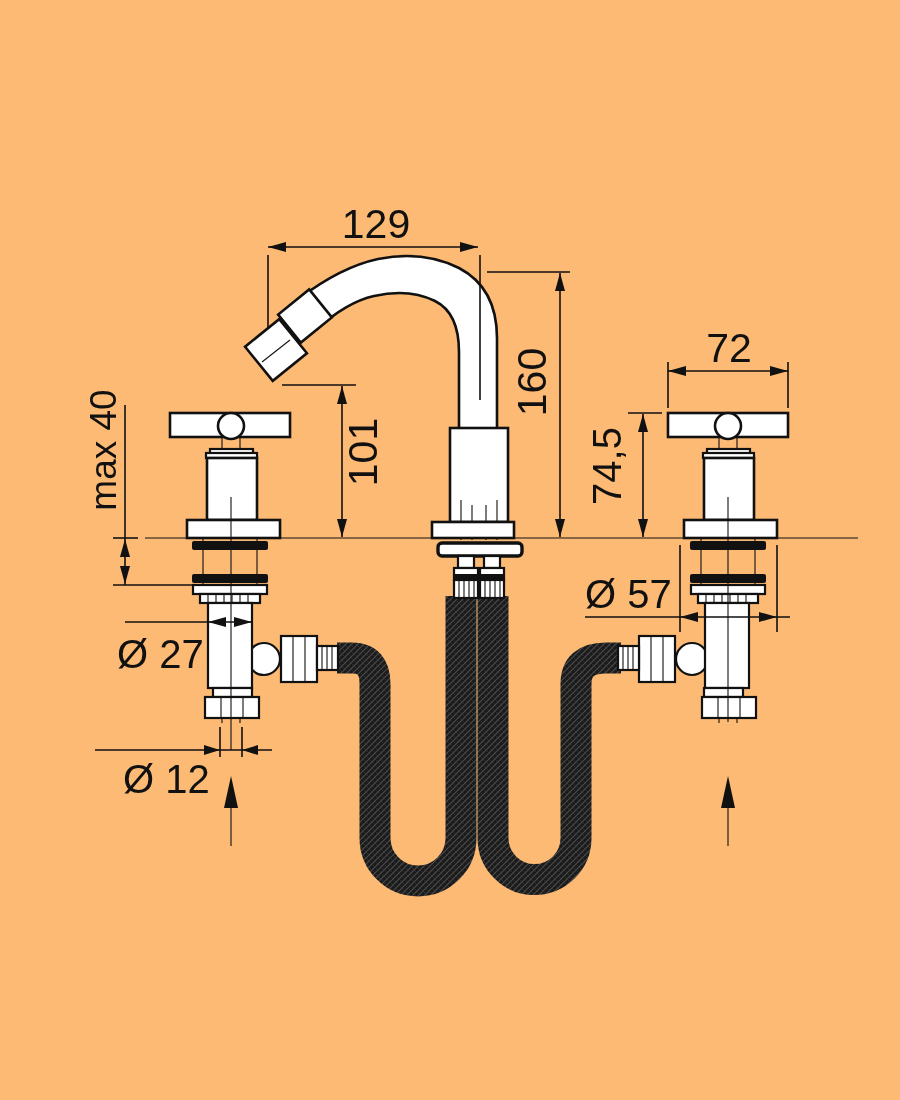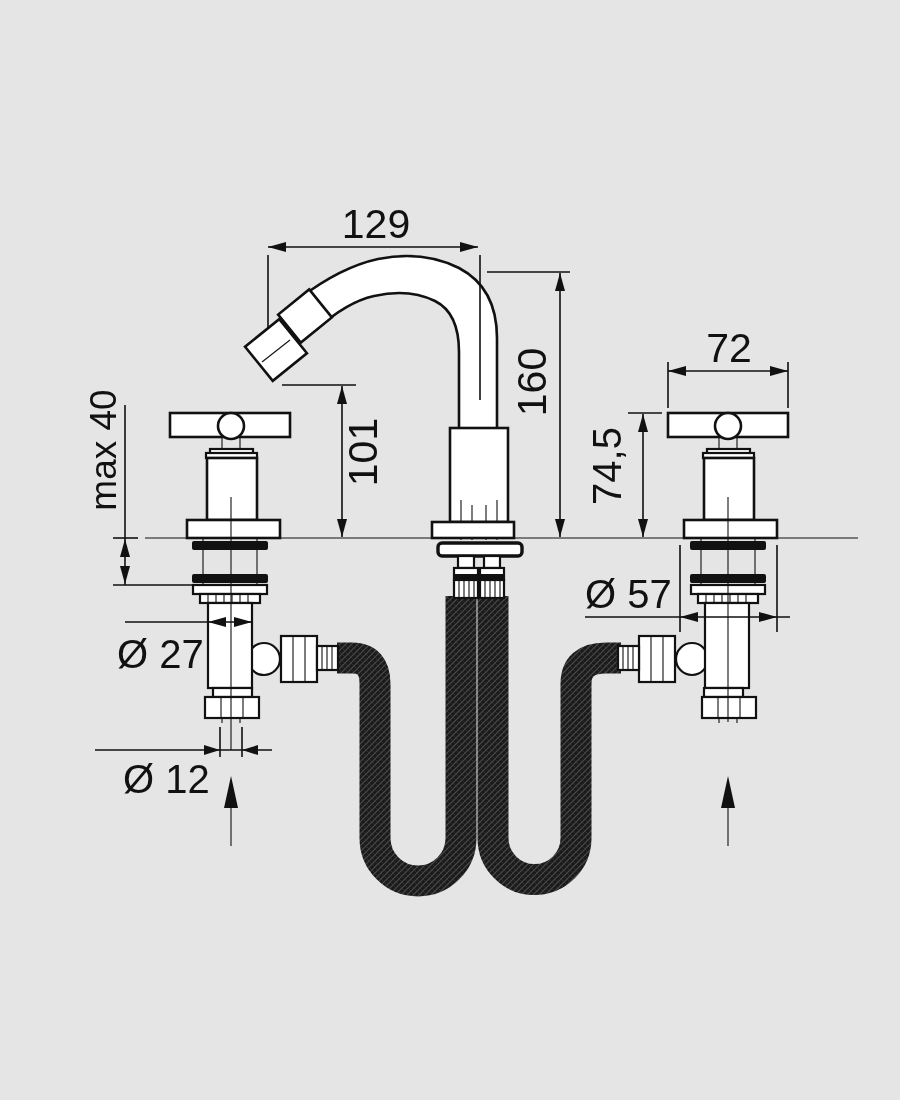--- a/index.html
+++ b/index.html
@@ -1,16 +1,16 @@
 <!DOCTYPE html>
 <html><head>
 <meta charset="utf-8">
 <style>
   html,body{margin:0;padding:0;background:#ffffff;}
-  .stage{width:900px;height:1100px;position:relative;background:#e5e5e5;overflow:hidden;}
+  .stage{width:900px;height:1100px;position:relative;background:#fdba74;overflow:hidden;}
   svg{display:block;}
   text{font-family:"Liberation Sans","DejaVu Sans",sans-serif;fill:#111;}
   .part{fill:#ffffff;stroke:#111;stroke-width:2.2;}
   .thick{stroke-width:2.6;}
   .dim{stroke:#111;stroke-width:1.6;fill:none;}
   .thin{stroke:#111;stroke-width:1.1;fill:none;}
   .arr{fill:#111;stroke:none;}
   .blk{fill:#111;stroke:none;}
   .dimtxt{font-size:41px;}
 </style>

